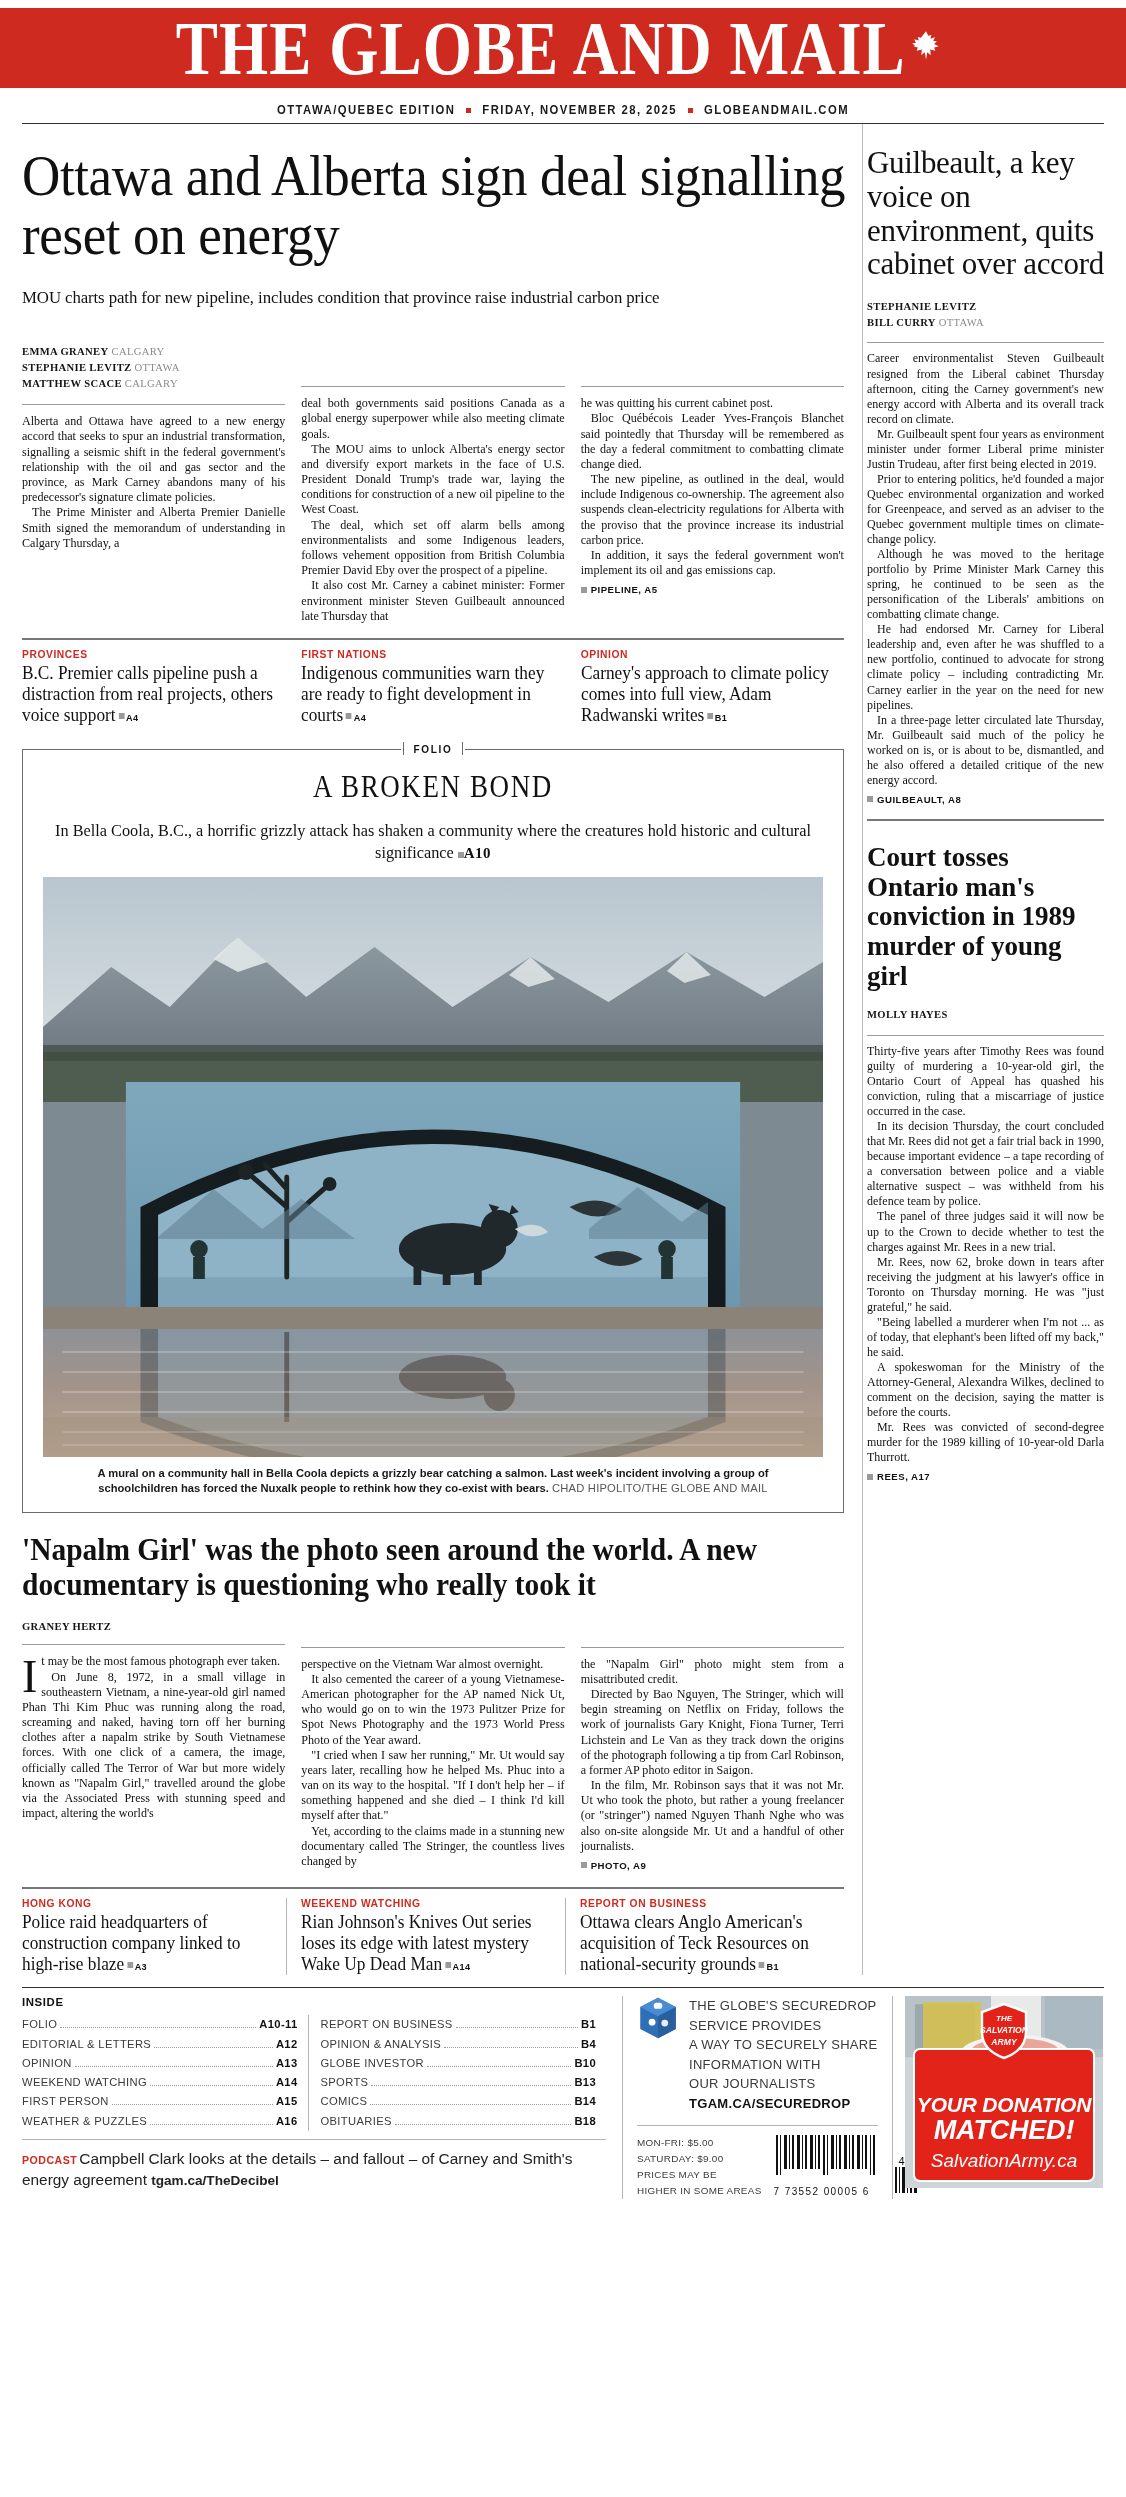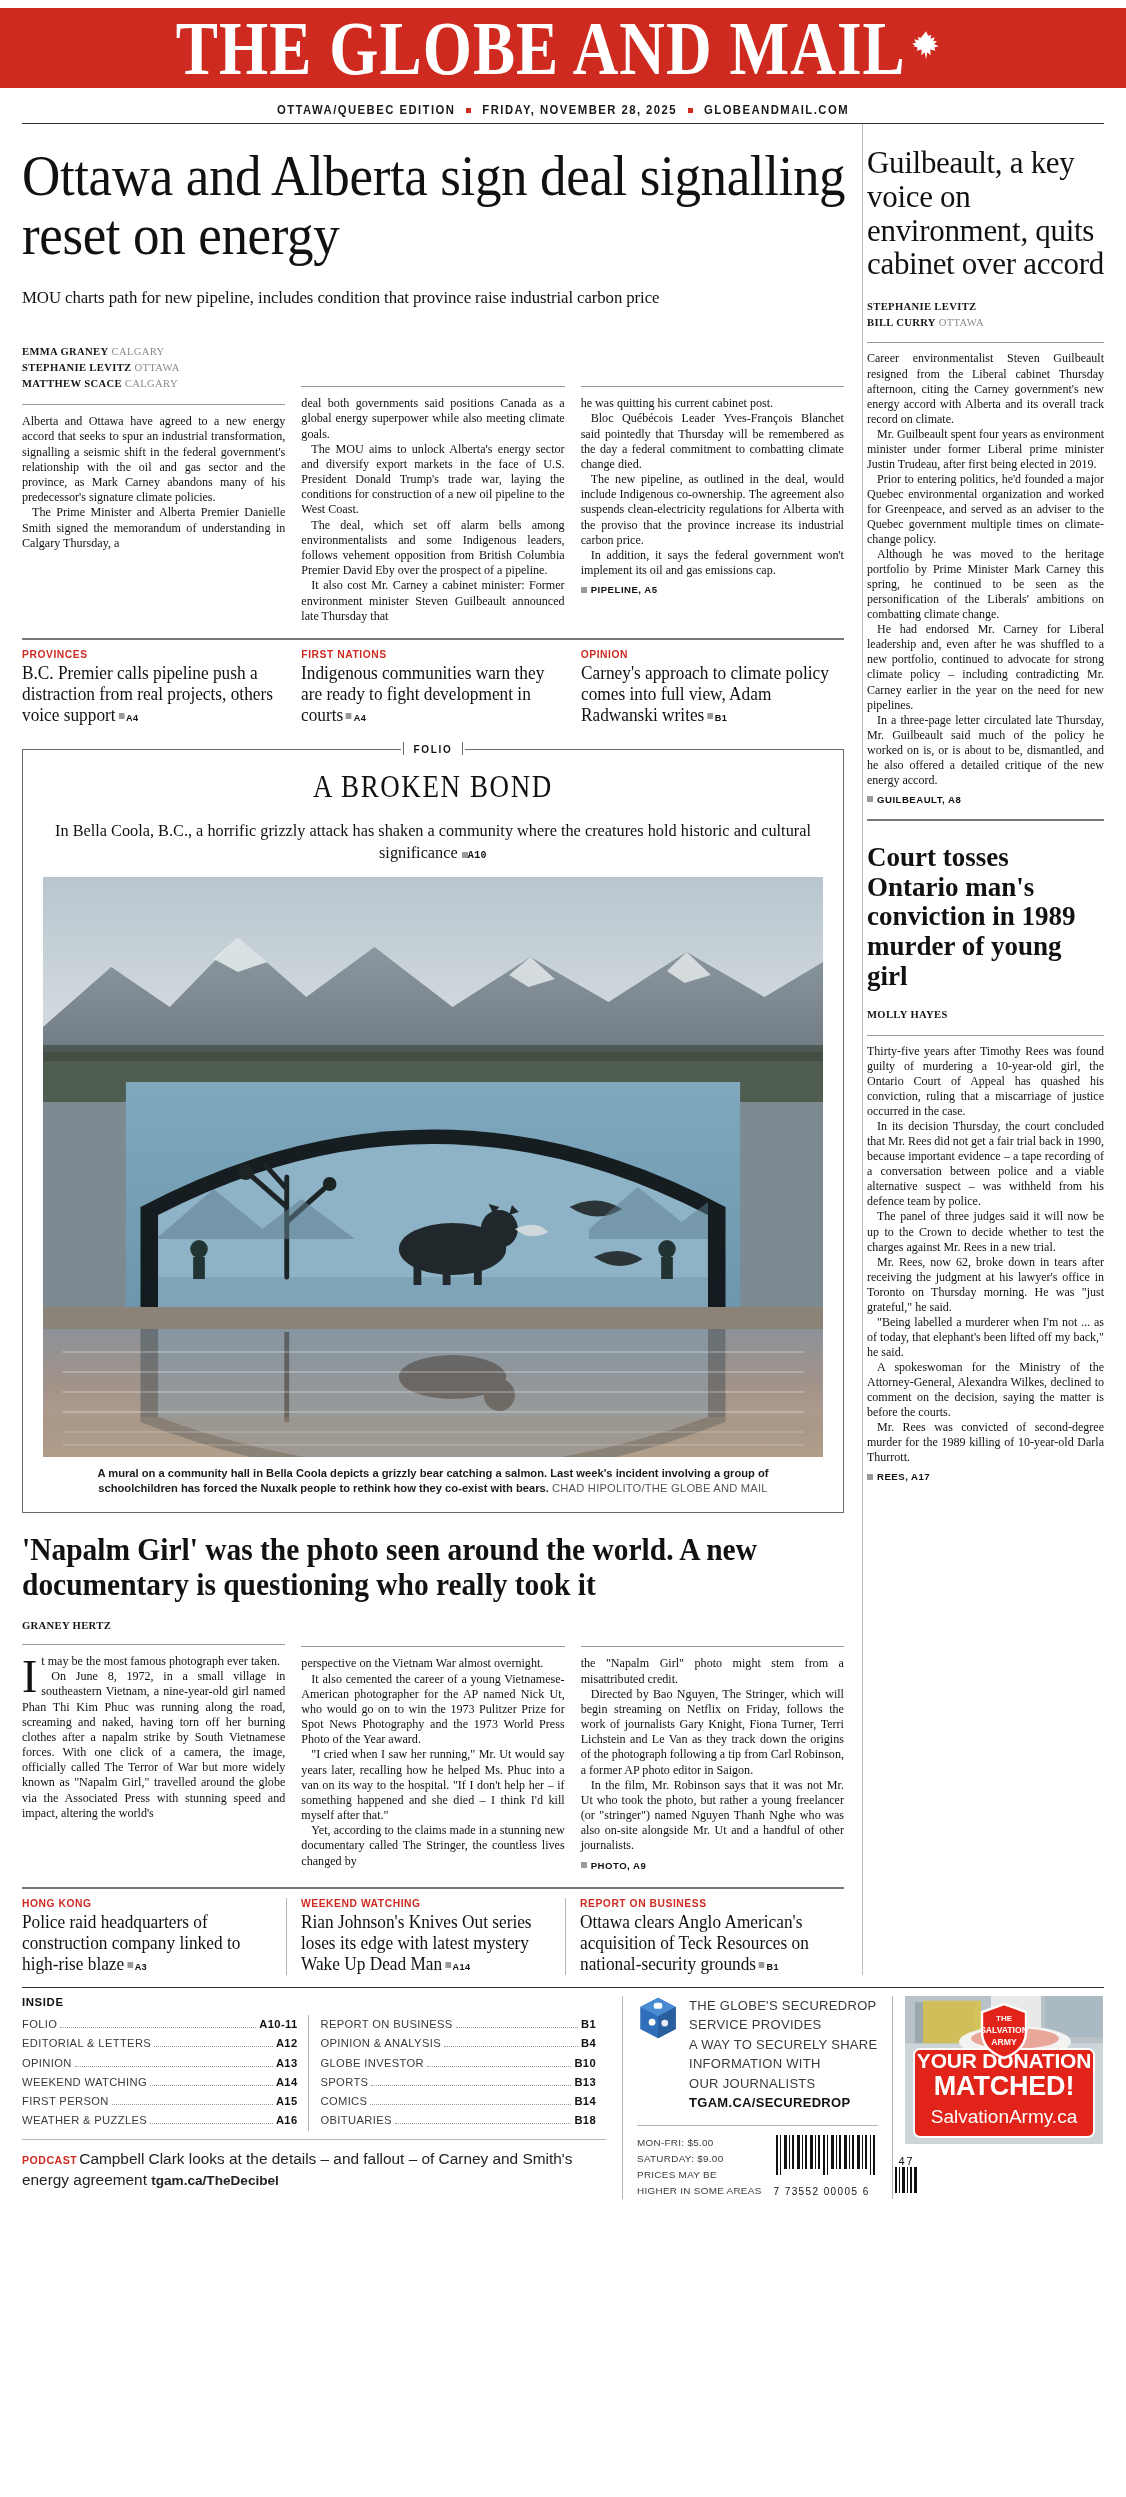--- a/index.html
+++ b/index.html
@@ -239,22 +239,22 @@
     margin-bottom: 18px;
   }
   .folio-deck {
     text-align: center;
     font-family: "Liberation Serif", serif;
     font-size: 16.3px;
     line-height: 1.32;
     margin-bottom: 14px;
   }
   .folio-deck .pg {
-    font-family: Liberation Mono, monospace;
-    font-size: 10px; font-weight: 700; letter-spacing: .4px;
+    font-family: Liberation Serif, serif;
+    font-size: 15px; font-weight: 700; letter-spacing: .4px;
   }
   .photo {
     width: 100%;
     height: 580px;
     position: relative;
     overflow: hidden;
     background: #7e8a92;
   }
   .photo-caption {
     font-family: "Liberation Sans Narrow","Liberation Sans", sans-serif;
@@ -393,24 +393,25 @@
   }
   .barcode { display: flex; align-items: flex-end; gap: 8px; }
   .issue-num {
     font-family: "Liberation Sans", sans-serif;
     font-size: 11px; letter-spacing: 2px; text-align: center;
   }
 
   
   .sa-ad {
     width: 198px;
-    height: 148px;
+    height: 192px;
     position: relative;
     overflow: hidden;
     background: #0f766e;
+    font-style: italic;
   }
   .sa-panel {
     position: absolute;
     left: 8px; right: 8px; bottom: 6px; top: 52px;
     background: #e2231a;
     border: 2px solid #fff;
     border-radius: 7px;
     display: flex; flex-direction: column;
     align-items: center; justify-content: flex-end;
     padding-bottom: 8px;

